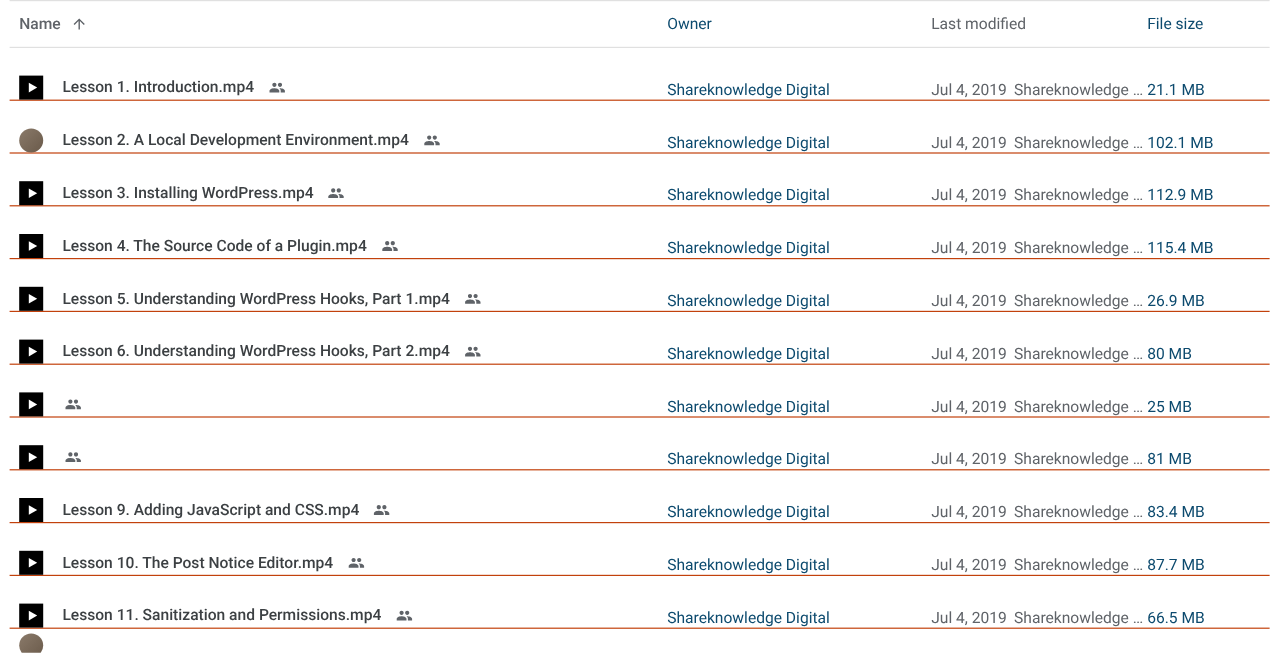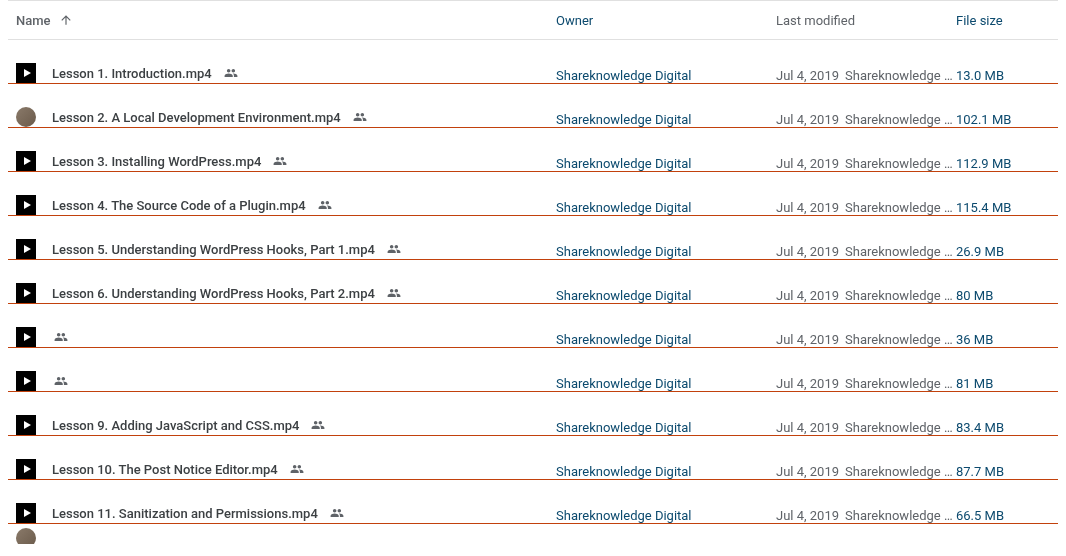--- a/index.html
+++ b/index.html
@@ -151,21 +151,21 @@
                 <path d="M16 11c1.66 0 2.99-1.34 2.99-3S17.66 5 16 5s-3 1.34-3 3 1.34 3 3 3zm-8 0c1.66 0 2.99-1.34 2.99-3S9.66 5 8 5 5 6.34 5 8s1.34 3 3 3zm0 2c-2.33 0-7 1.17-7 3.5V19h14v-2.5c0-2.33-4.67-3.5-7-3.5zm8 0c-.29 0-.62.02-.97.05 1.16.84 1.97 1.97 1.97 3.45V19h6v-2.5c0-2.33-4.67-3.5-7-3.5z"></path>
               </svg>
             </span>
           </div>
         </div>
         <div class="col-owner">Shareknowledge Digital</div>
         <div class="col-modified">
           <span class="modified-date">Jul 4, 2019</span>
           <span class="modified-by">Shareknowledge Di…</span>
         </div>
-        <div class="col-size">13.0 MB</div>
+        <div class="col-size">21.1 MB</div>
       </div>
       <div class="file-row">
         <div class="col-name">
           <div class="file-icon-round"></div>
           <div class="file-name-wrap">
             <span>Lesson 2. A Local Development Environment.mp4</span>
             <span class="shared-icon">
               <svg width="18" height="14" viewBox="0 0 24 24" fill="#5f6368">
                 <path d="M16 11c1.66 0 2.99-1.34 2.99-3S17.66 5 16 5s-3 1.34-3 3 1.34 3 3 3zm-8 0c1.66 0 2.99-1.34 2.99-3S9.66 5 8 5 5 6.34 5 8s1.34 3 3 3zm0 2c-2.33 0-7 1.17-7 3.5V19h14v-2.5c0-2.33-4.67-3.5-7-3.5zm8 0c-.29 0-.62.02-.97.05 1.16.84 1.97 1.97 1.97 3.45V19h6v-2.5c0-2.33-4.67-3.5-7-3.5z"></path>
               </svg>
@@ -274,21 +274,21 @@
                 <path d="M16 11c1.66 0 2.99-1.34 2.99-3S17.66 5 16 5s-3 1.34-3 3 1.34 3 3 3zm-8 0c1.66 0 2.99-1.34 2.99-3S9.66 5 8 5 5 6.34 5 8s1.34 3 3 3zm0 2c-2.33 0-7 1.17-7 3.5V19h14v-2.5c0-2.33-4.67-3.5-7-3.5zm8 0c-.29 0-.62.02-.97.05 1.16.84 1.97 1.97 1.97 3.45V19h6v-2.5c0-2.33-4.67-3.5-7-3.5z"></path>
               </svg>
             </span>
           </div>
         </div>
         <div class="col-owner">Shareknowledge Digital</div>
         <div class="col-modified">
           <span class="modified-date">Jul 4, 2019</span>
           <span class="modified-by">Shareknowledge Di…</span>
         </div>
-        <div class="col-size">36 MB</div>
+        <div class="col-size">25 MB</div>
       </div>
       <div class="file-row">
         <div class="col-name">
           <div class="file-icon">
             <div class="play-triangle"></div>
           </div>
           <div class="file-name-wrap">
             <span class="shared-icon">
               <svg width="18" height="14" viewBox="0 0 24 24" fill="#5f6368">
                 <path d="M16 11c1.66 0 2.99-1.34 2.99-3S17.66 5 16 5s-3 1.34-3 3 1.34 3 3 3zm-8 0c1.66 0 2.99-1.34 2.99-3S9.66 5 8 5 5 6.34 5 8s1.34 3 3 3zm0 2c-2.33 0-7 1.17-7 3.5V19h14v-2.5c0-2.33-4.67-3.5-7-3.5zm8 0c-.29 0-.62.02-.97.05 1.16.84 1.97 1.97 1.97 3.45V19h6v-2.5c0-2.33-4.67-3.5-7-3.5z"></path>

